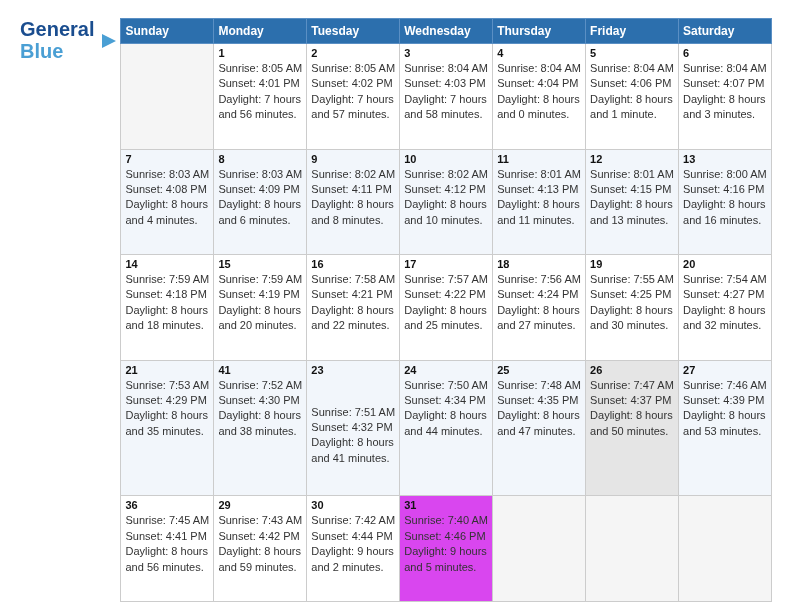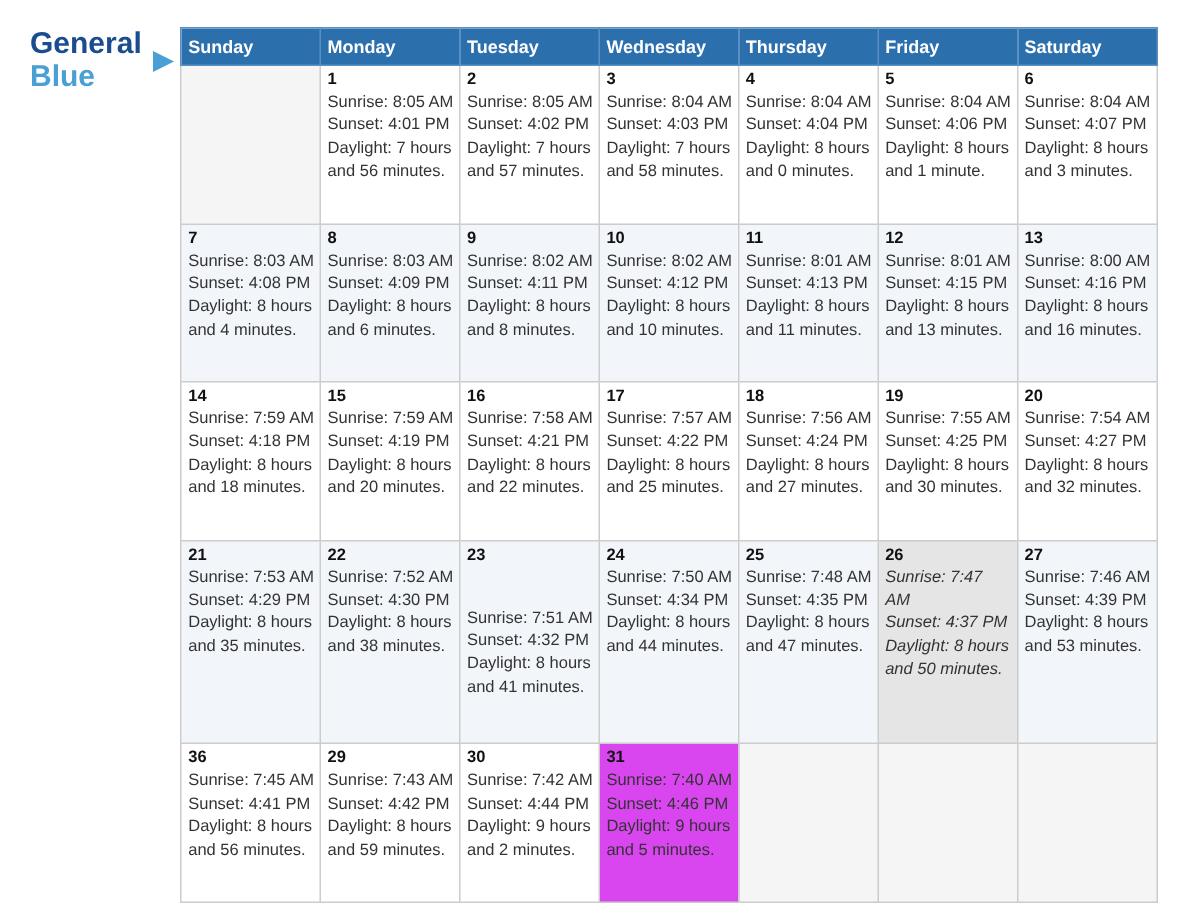--- a/index.html
+++ b/index.html
@@ -278,21 +278,21 @@
         </tr>
         <tr>
           <td style="background: rgb(242, 246, 251);">
             <span class="day-num">21</span>
             <div class="day-info" style="white-space: pre-line;">Sunrise: 7:53 AM
 Sunset: 4:29 PM
 Daylight: 8 hours
 and 35 minutes.</div>
           </td>
           <td style="background: rgb(242, 246, 251);">
-            <span class="day-num">22</span>
+            <span class="day-num">41</span>
             <div class="day-info" style="white-space: pre-line;">Sunrise: 7:52 AM
 Sunset: 4:30 PM
 Daylight: 8 hours
 and 38 minutes.</div>
           </td>
           <td style="background: rgb(242, 246, 251);">
             <span class="day-num">23</span>
             <div class="day-info" style="white-space: pre-line; margin-top: 29px;">Sunrise: 7:51 AM
 Sunset: 4:32 PM
 Daylight: 8 hours
@@ -307,21 +307,21 @@
           </td>
           <td style="background: rgb(242, 246, 251);">
             <span class="day-num">25</span>
             <div class="day-info" style="white-space: pre-line;">Sunrise: 7:48 AM
 Sunset: 4:35 PM
 Daylight: 8 hours
 and 47 minutes.</div>
           </td>
           <td style="background: #e5e5e5;">
             <span class="day-num">26</span>
-            <div class="day-info" style="white-space: pre-line; font-style: italic;">Sunrise: 7:47 AM
+            <div class="day-info" style="white-space: pre-line;">Sunrise: 7:47 AM
 Sunset: 4:37 PM
 Daylight: 8 hours
 and 50 minutes.</div>
           </td>
           <td style="background: rgb(242, 246, 251);">
             <span class="day-num">27</span>
             <div class="day-info" style="white-space: pre-line;">Sunrise: 7:46 AM
 Sunset: 4:39 PM
 Daylight: 8 hours
 and 53 minutes.</div>

